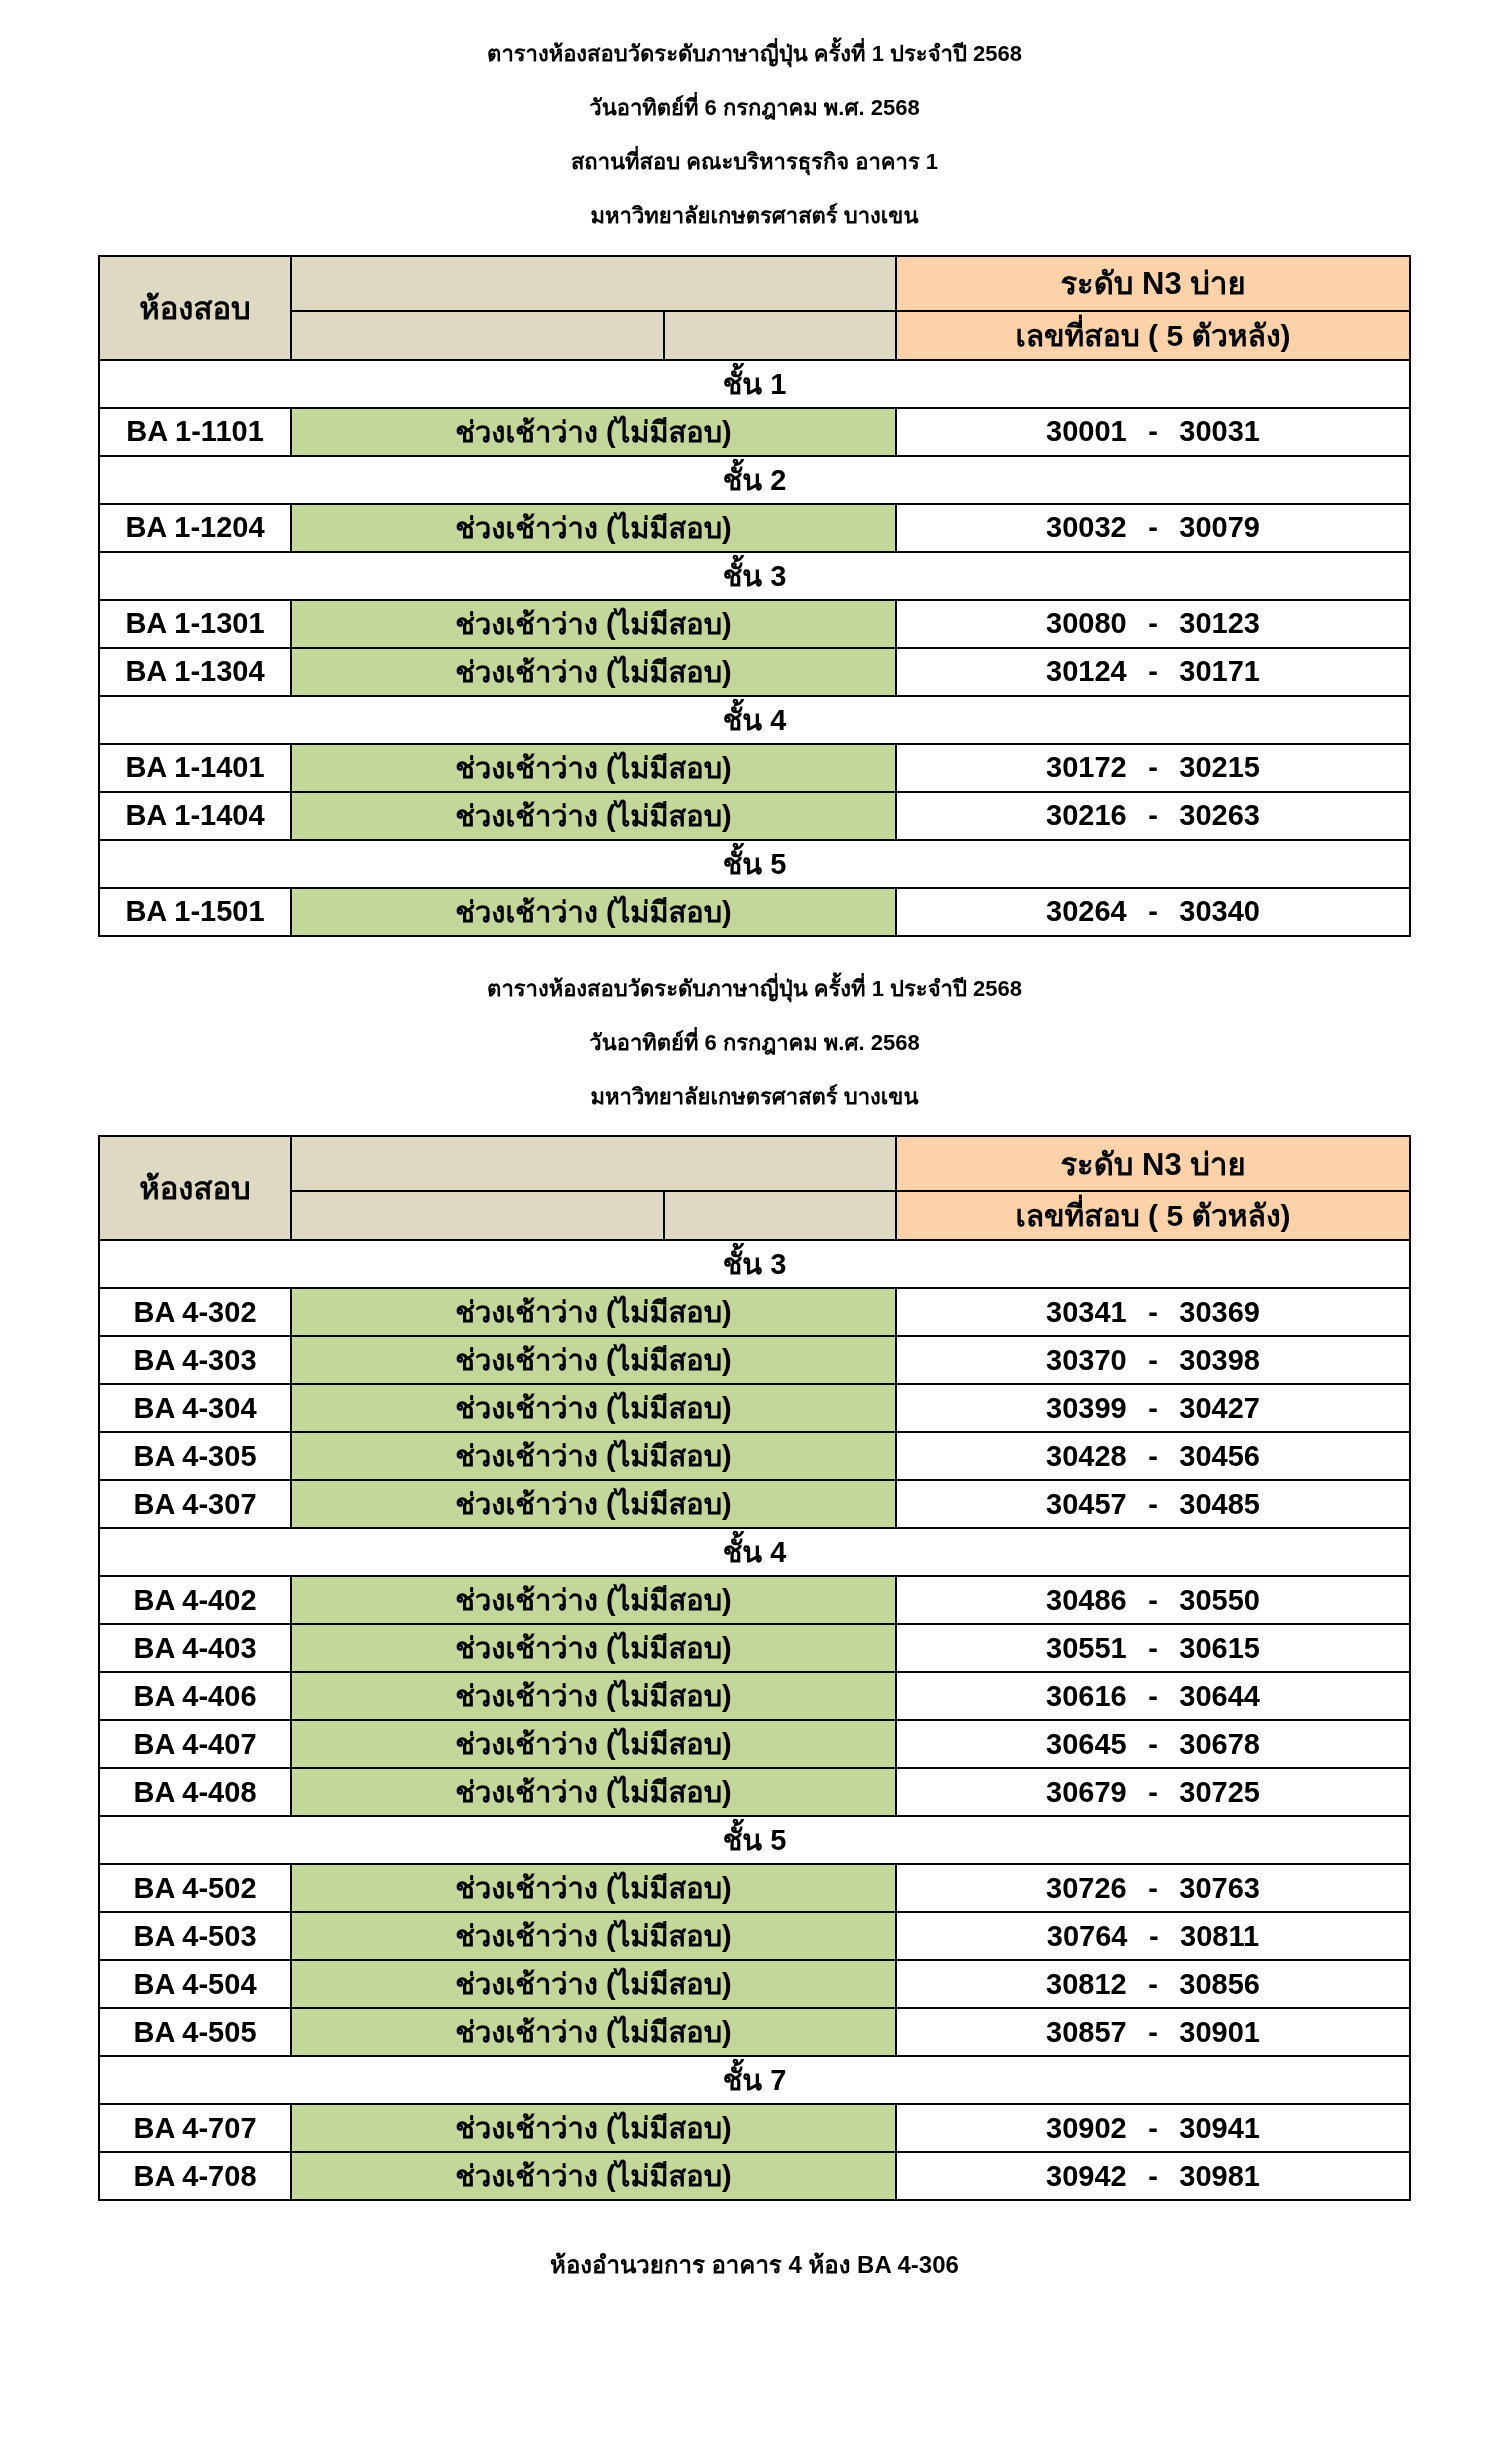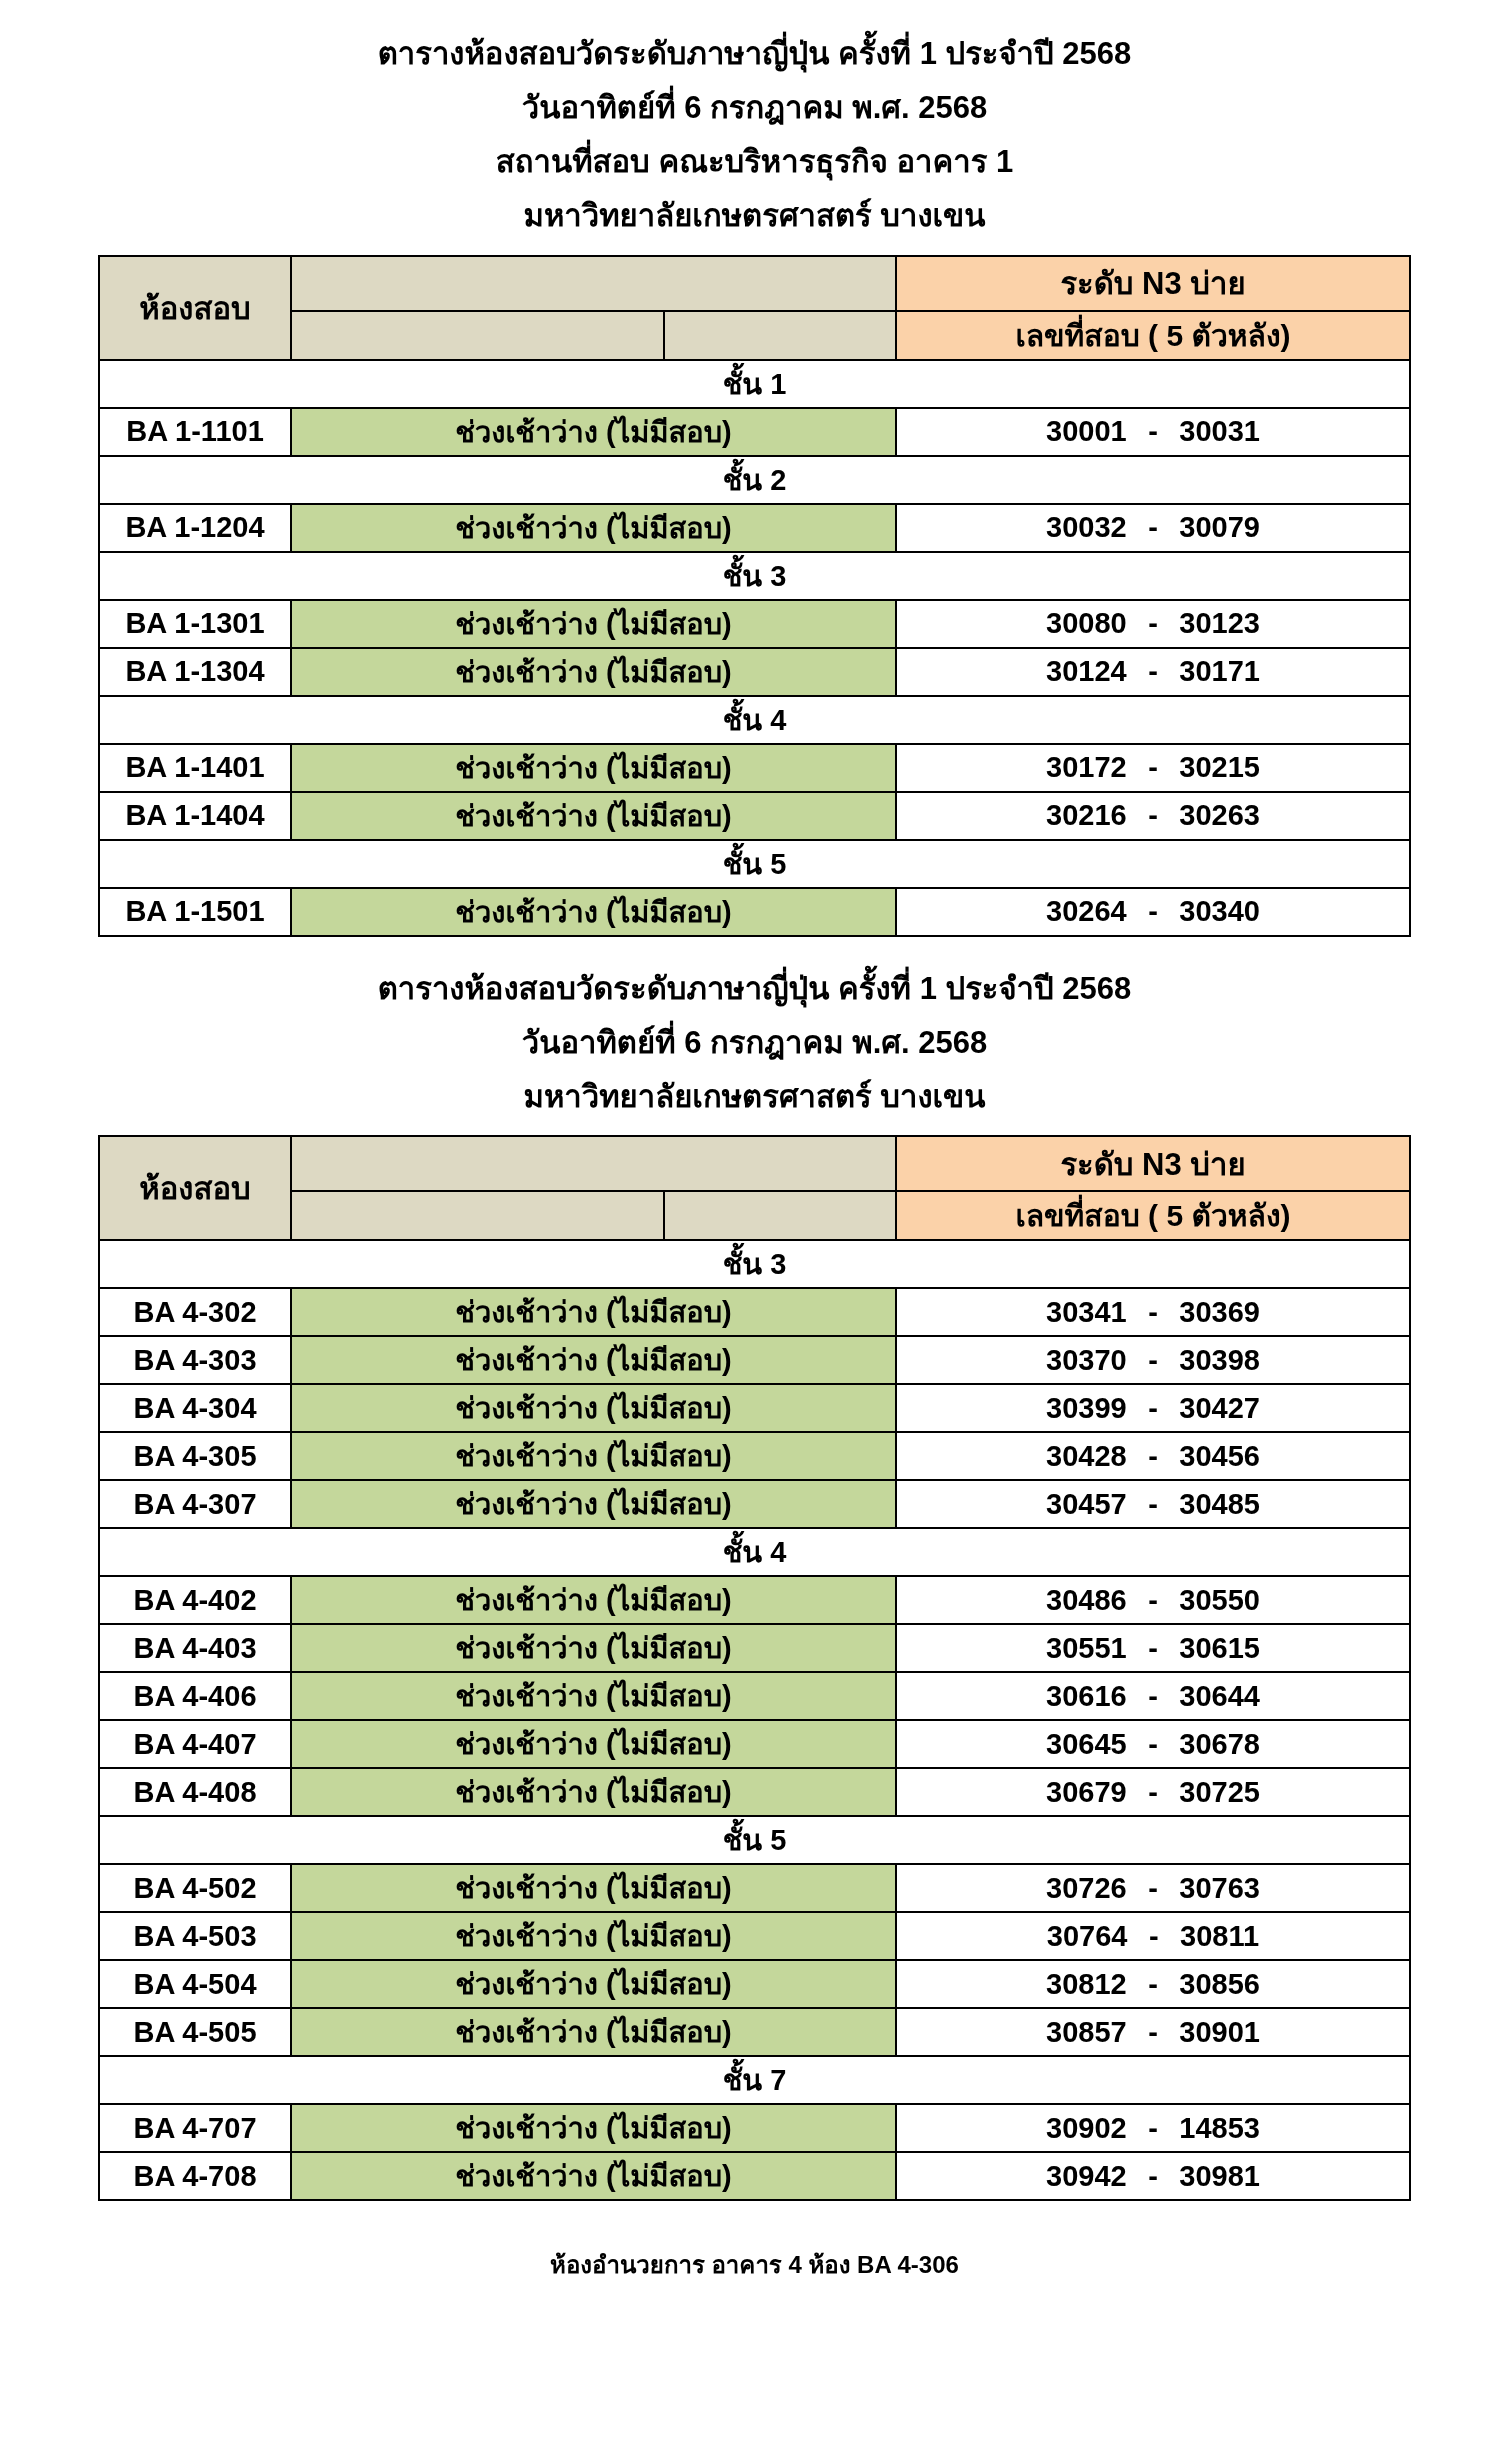--- a/index.html
+++ b/index.html
@@ -9,21 +9,21 @@
     height: 2459px;
     overflow: hidden;
     background: var(--bg, #ffffff);
     color: var(--ink, #000000);
     font-family: "Liberation Sans", sans-serif;
     font-weight: 700;
     padding-top: 27px;
   }
   .title-line {
     text-align: center;
-    font-size: 31px;
+    font-size: 22px;
     line-height: 54px;
     margin: 0;
   }
   .voucher-line {
     width: 1311px;
     margin: 0 auto;
     text-align: left;
     font-size: 33px;
     line-height: 56px;
     white-space: nowrap;
@@ -242,21 +242,21 @@
             <td class="cell-room">BA 4-505</td>
             <td class="cell-green" colspan="2">ช่วงเช้าว่าง (ไม่มีสอบ)</td>
             <td class="cell-range">30857 - 30901</td>
           </tr>
           <tr>
             <td class="floor-cell" colspan="4">ชั้น 7</td>
           </tr>
           <tr>
             <td class="cell-room">BA 4-707</td>
             <td class="cell-green" colspan="2">ช่วงเช้าว่าง (ไม่มีสอบ)</td>
-            <td class="cell-range">30902 - 14853</td>
+            <td class="cell-range">30902 - 30941</td>
           </tr>
           <tr>
             <td class="cell-room">BA 4-708</td>
             <td class="cell-green" colspan="2">ช่วงเช้าว่าง (ไม่มีสอบ)</td>
             <td class="cell-range">30942 - 30981</td>
           </tr>
         </tbody>
       </table>
   </section>
 

